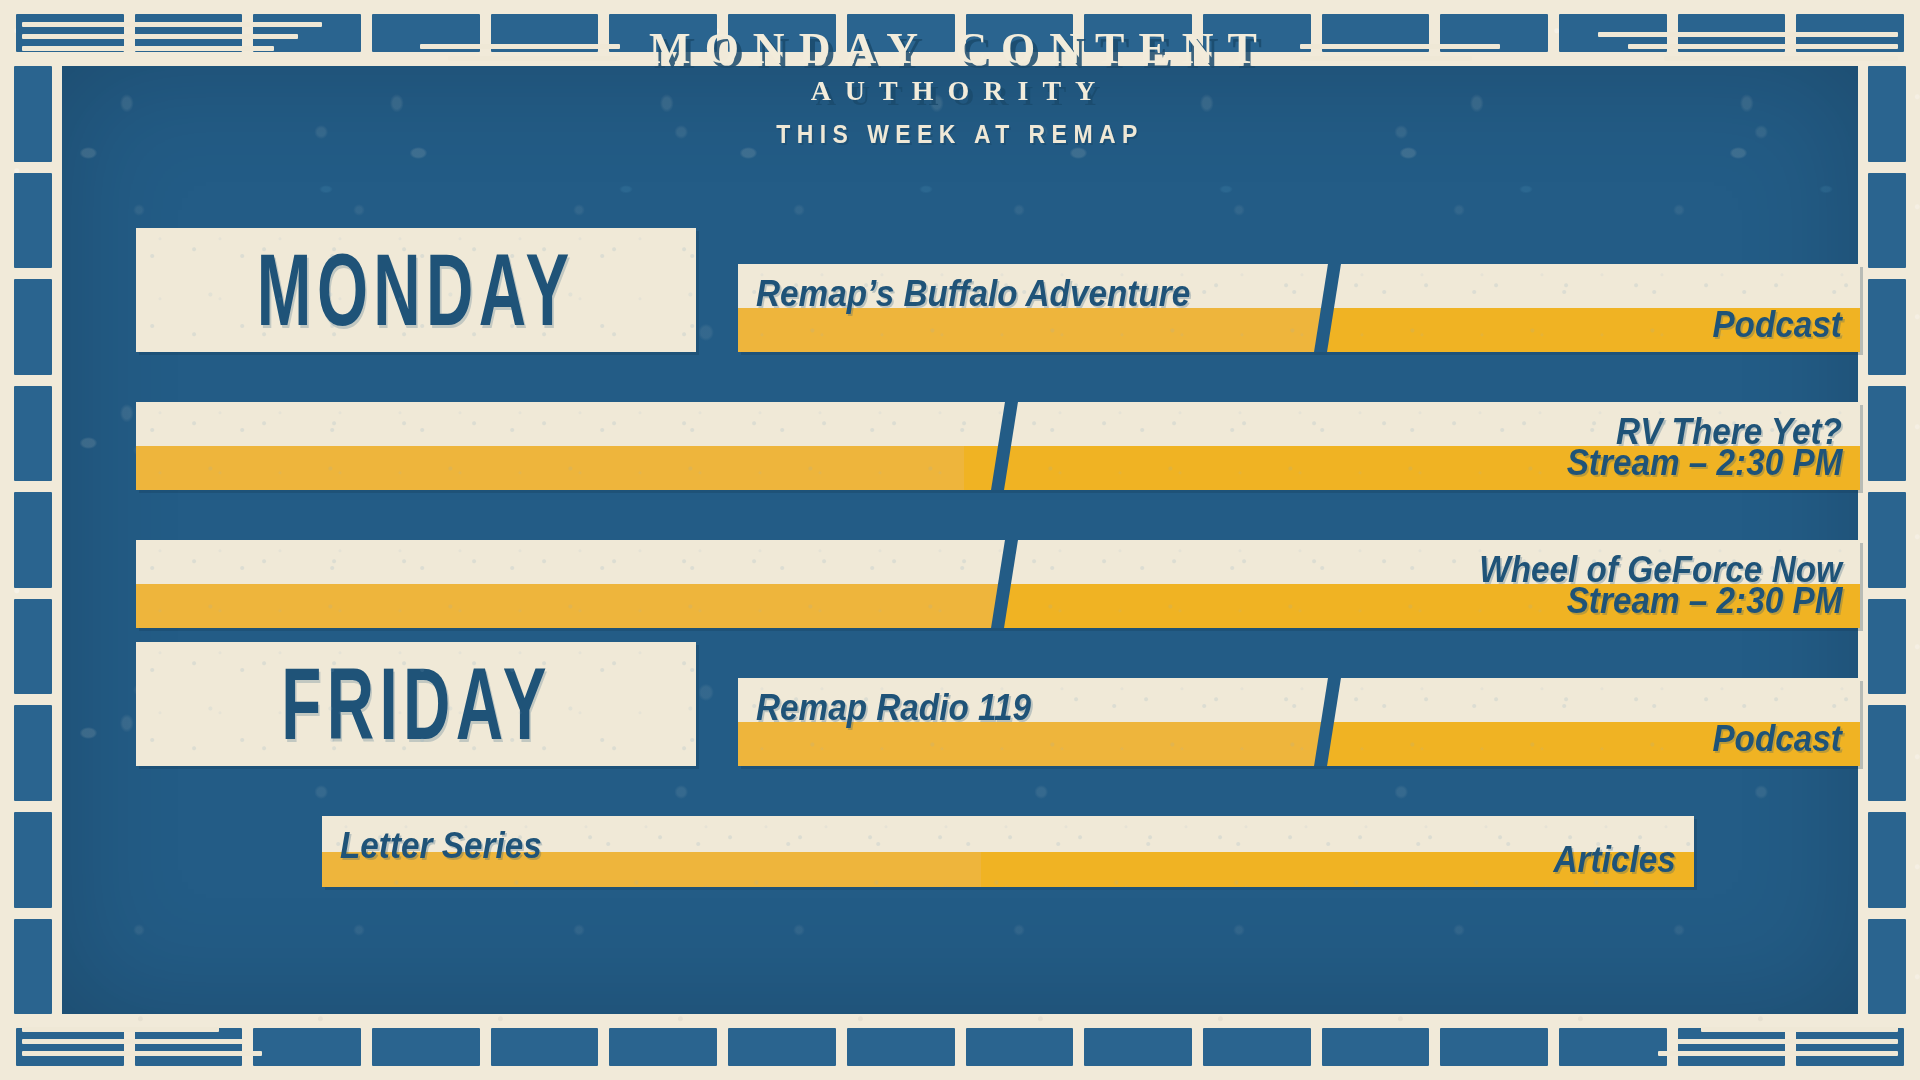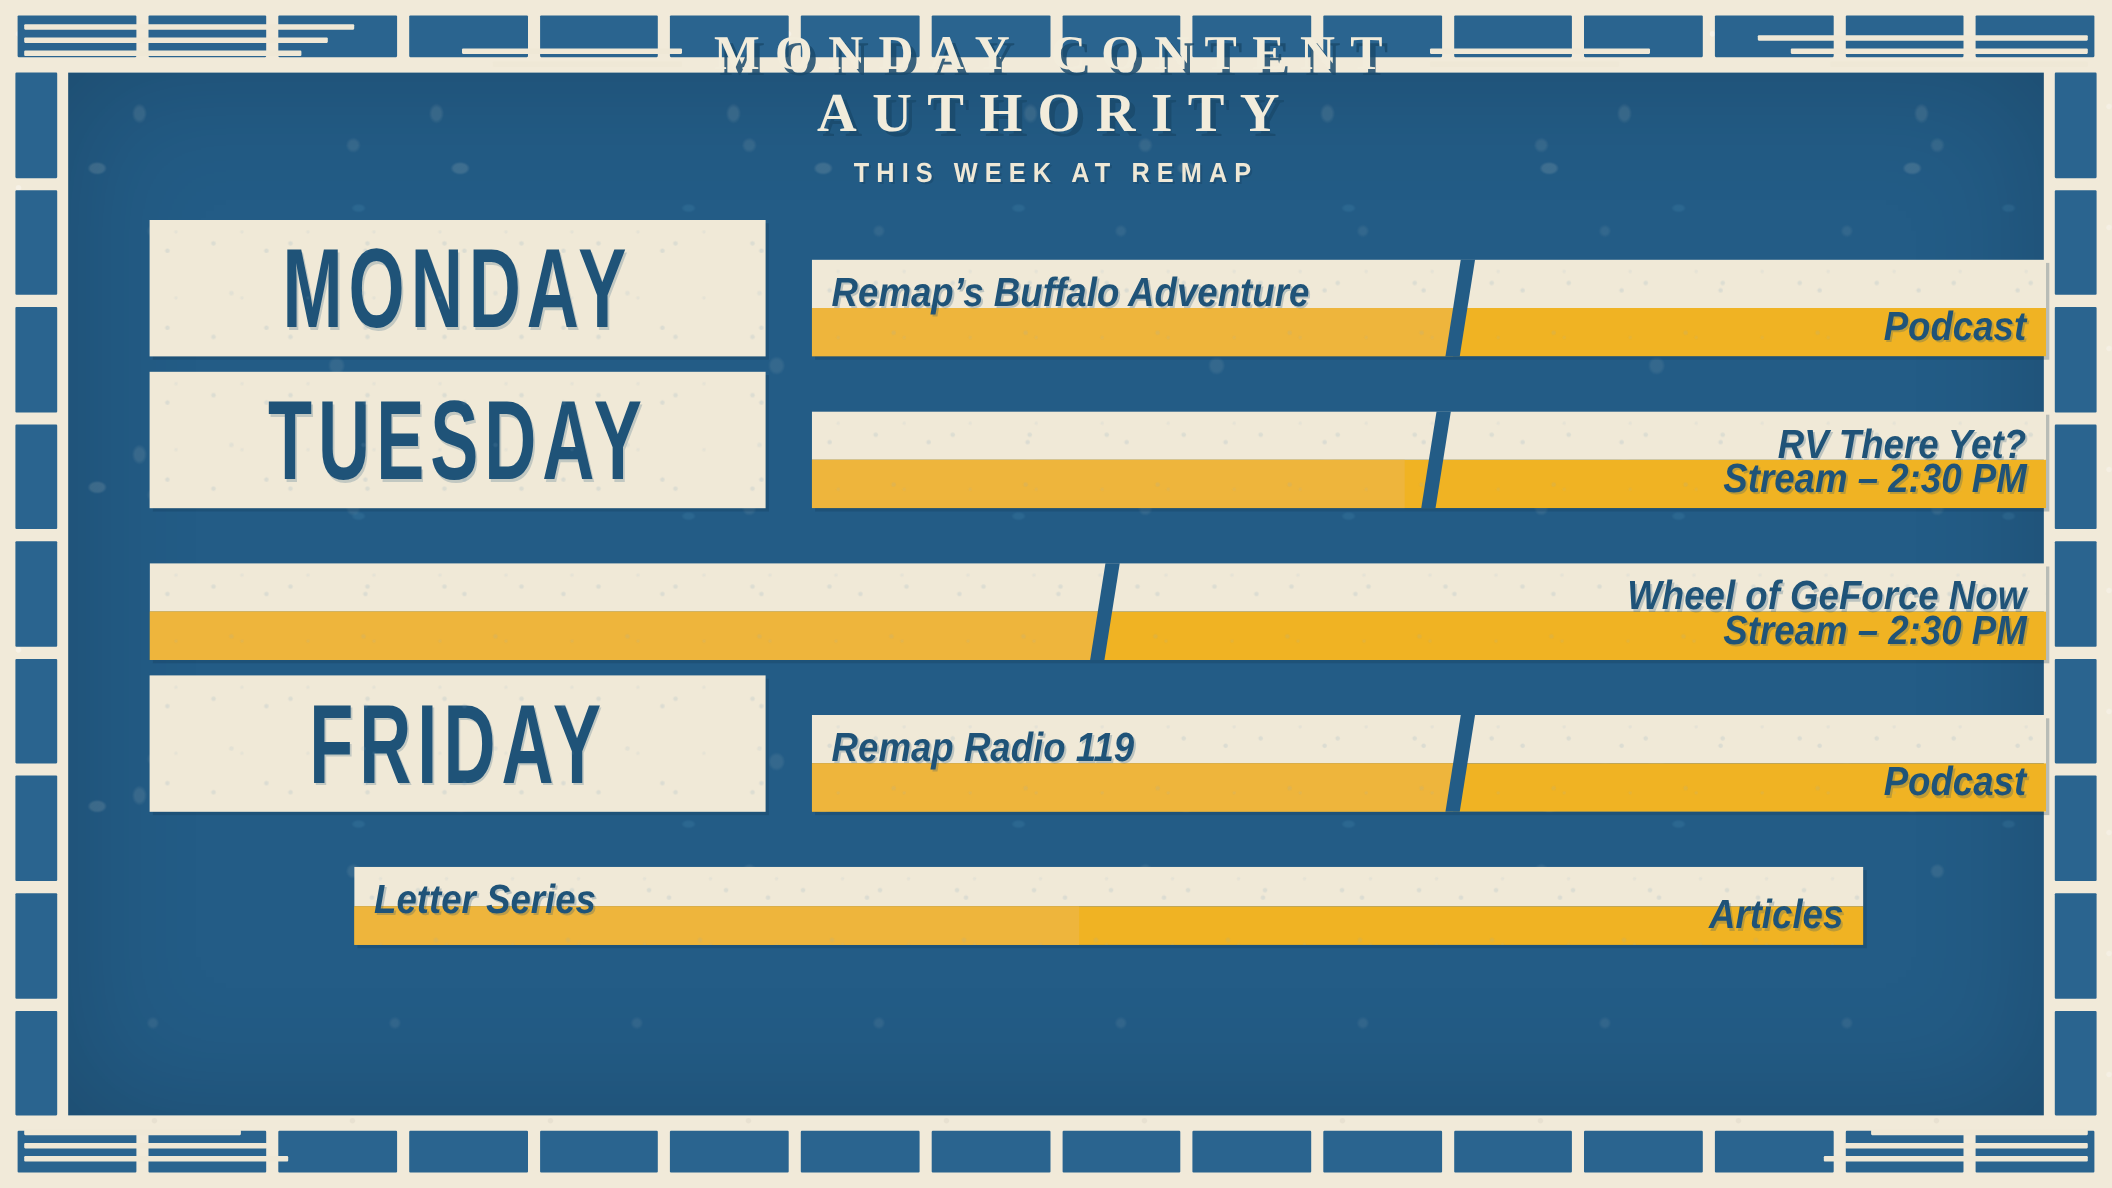--- a/index.html
+++ b/index.html
@@ -99,31 +99,31 @@
 
   
   .titlewrap{position:absolute;left:0;right:0;top:26px;text-align:center;z-index:5;}
   .title-l1,.title-l2{
     font-family:"Liberation Serif", serif;
     color:#f2ecdb;font-weight:700;line-height:1.03;
     letter-spacing:14px;
     text-shadow:5px 5px 0 rgba(26,74,108,.85);
   }
   .title-l1{font-size:44px;}
-  .title-l2{font-size:50px;margin-top:6px;}
+  .title-l2{font-size:28px;margin-top:6px;}
   .subtitle{
     margin-top:14px;
     color:#efe8d6;font-size:25px;font-weight:700;letter-spacing:7px;
     font-family:"Liberation Sans", sans-serif;
     transform:scaleX(.92);
     text-shadow:2px 2px 0 rgba(26,74,108,.6);
   }
 
   
-  .schedule{position:absolute;left:136px;right:60px;top:200px;z-index:6;}
+  .schedule{position:absolute;left:136px;right:60px;top:228px;z-index:6;}
   .row{display:flex;align-items:stretch;margin-bottom:14px;height:124px;}
 
   
   .day{
     width:560px;flex:none;margin-right:42px;
     background:#f0e9d7;
     display:flex;align-items:center;justify-content:center;
     box-shadow:3px 3px 0 rgba(15,50,78,.25);
     position:relative;overflow:hidden;
   }
@@ -303,23 +303,20 @@
       <div class="content">
         <div class="band-top"></div>
         <div class="band-bot" style="--split:52%"></div>
         <div class="divider" style="--dx:52%"></div>
         <span class="c-title ta-left">Remap’s Buffalo Adventure</span>
         <span class="c-sub   ta-right">Podcast</span>
       </div>
     </div>
 
     <div class="row">
-      <div class="day">
-        <span class="day-text">TUESDAY</span>
-      </div>
       <div class="content">
         <div class="band-top"></div>
         <div class="band-bot" style="--split:48%"></div>
         <div class="divider" style="--dx:50%"></div>
         <span class="c-title ta-right" style="left:auto;right:18px;">RV There Yet?</span>
         <span class="c-sub   ta-right">Stream – 2:30 PM</span>
       </div>
     </div>
 
     <div class="row">

